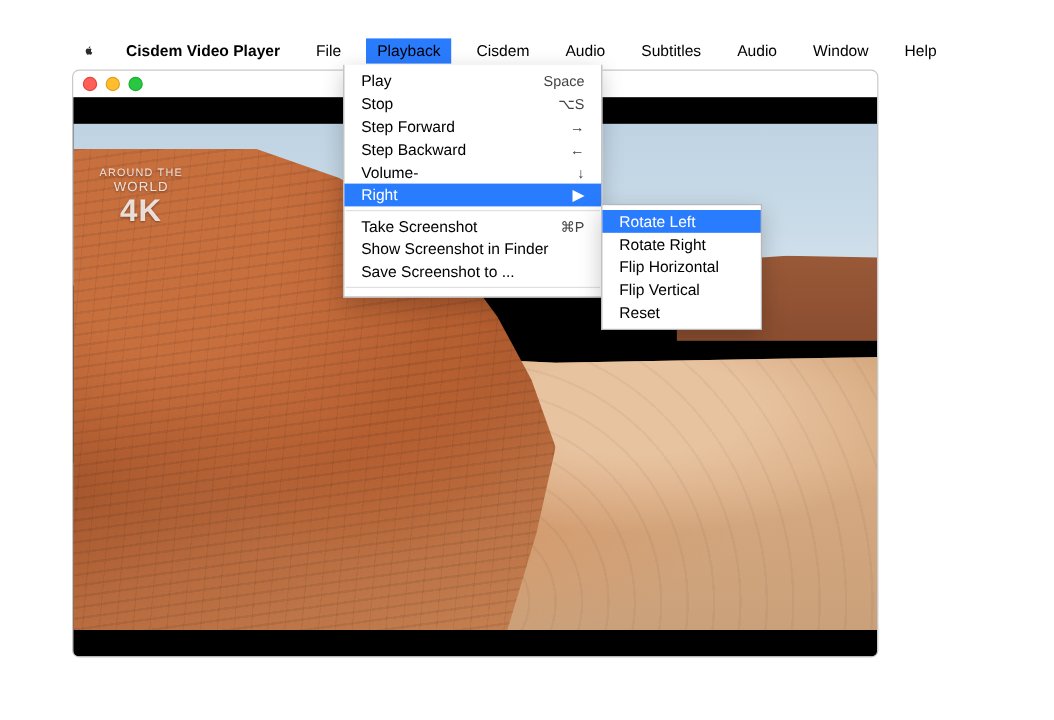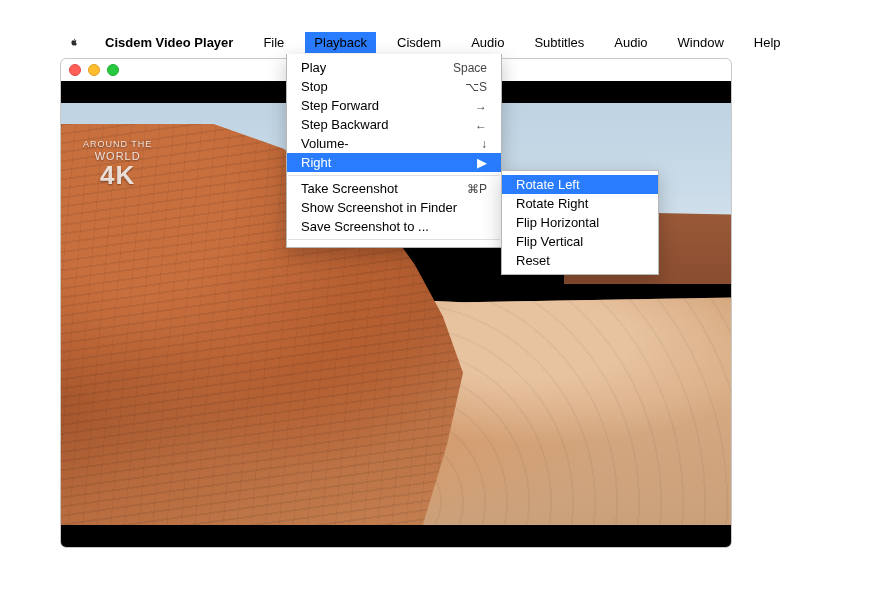--- a/index.html
+++ b/index.html
@@ -170,21 +170,21 @@
     font-size: 12px;
     min-width: 38px;
     text-align: right;
   }
   .dropdown .arrow {
     margin-left: 28px;
     width: 10px;
     text-align: right;
   }
   .dd-main { top: 54px; left: 286px; width: 216px; }
-  .dd-sub  { top: 170px; left: 501px; width: 158px; border-top:1px solid #b7b7b7;}
+  .dd-sub  { top: 170px; left: 501px; width: 134px; border-top:1px solid #b7b7b7;}
 </style>
 </head>
 <body>
 
 <div class="menubar">
   <span class="apple-logo">
     <svg viewBox="0 0 16 16" fill="#2b2b2b">
         <path d="M11.6 8.5c0-1.7 1.4-2.5 1.4-2.5-0.8-1.1-2-1.3-2.4-1.3-1 0-1.6.6-2.2.6-.6 0-1.3-.6-2.2-.6-1.1 0-2.2.7-2.8 1.8-1.2 2.1-.3 5.2.9 6.9.6.8 1.2 1.7 2.1 1.7.9 0 1.2-.6 2.2-.6 1 0 1.3.6 2.2.6.9 0 1.5-.8 2.1-1.7.4-.6.7-1.2.9-1.9-1.2-.5-2.2-1.4-2.2-3zM9.8 3.4c.5-.6.8-1.4.7-2.2-.7 0-1.5.5-2 1.1-.4.5-.8 1.3-.7 2.1.8 0 1.5-.4 2-1z"></path>
       </svg>
   </span>

